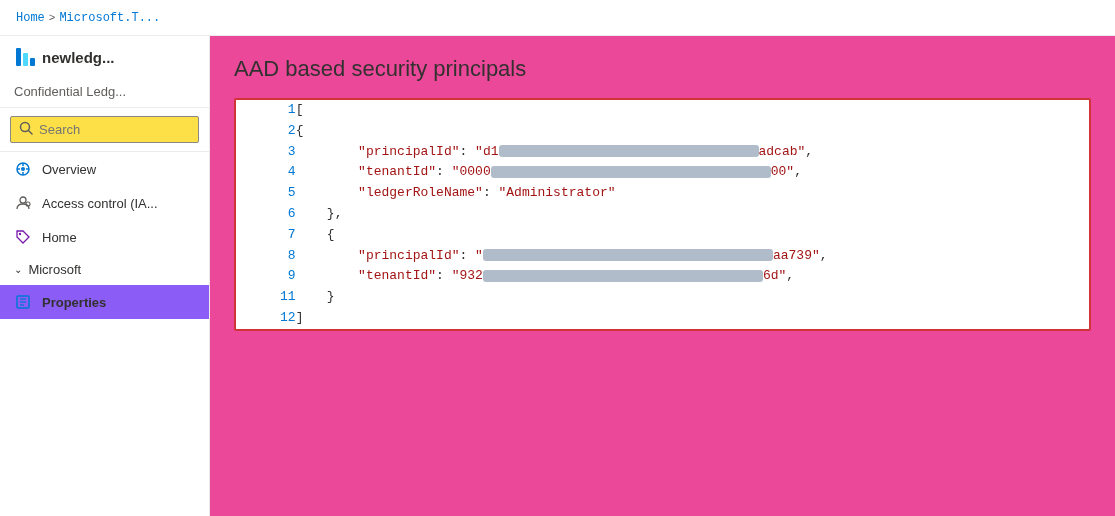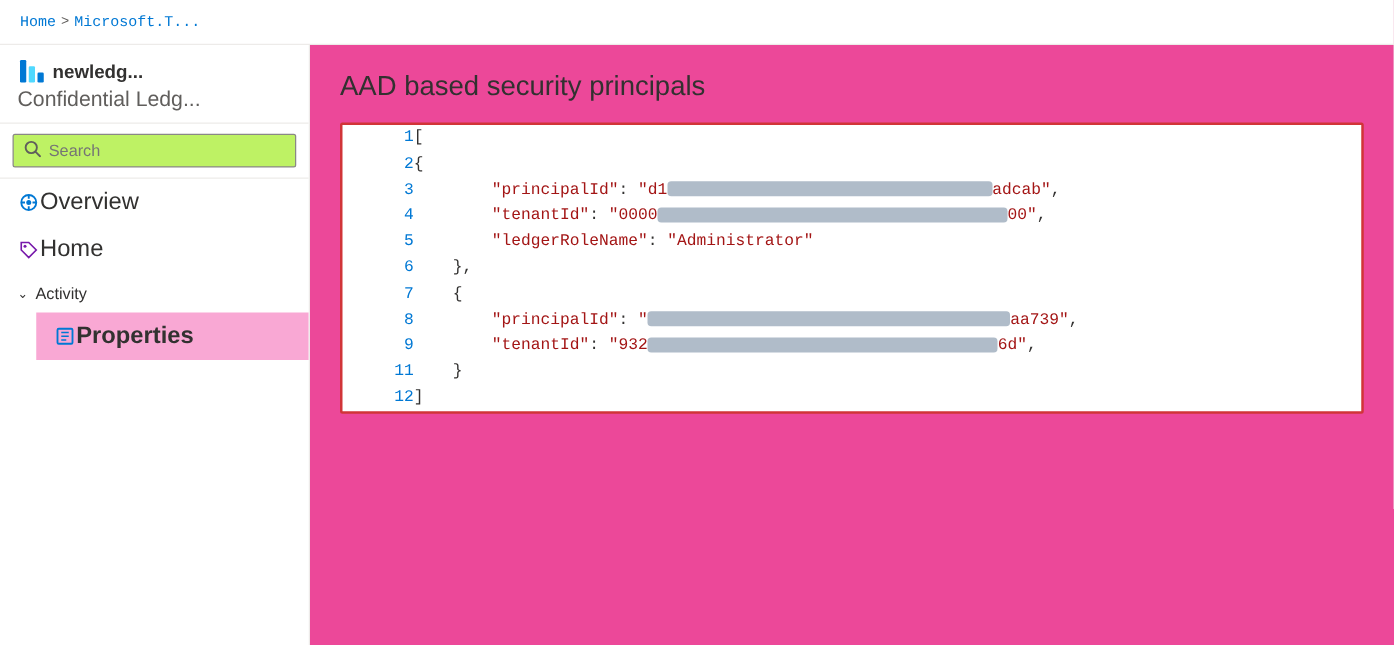--- a/index.html
+++ b/index.html
@@ -6,33 +6,33 @@
     body { font-family: 'Segoe UI', Arial, sans-serif; font-size: 13px; background: #f3f2f1; display: flex; flex-direction: column; height: 516px; width: 1115px; overflow: hidden; }
 
     .top-bar { background: #fff; padding: 6px 16px; display: flex; align-items: center; gap: 6px; border-bottom: 1px solid #edebe9; min-height: 36px; font-family: Liberation Mono, monospace; }
     .breadcrumb { display: flex; align-items: center; gap: 4px; font-size: 12px; color: #0078d4; }
     .breadcrumb span { color: #605e5c; }
     .breadcrumb a { color: #0078d4; text-decoration: none; }
     .breadcrumb .sep { color: #605e5c; font-size: 11px; }
 
     .main-layout { display: flex; flex: 1; overflow: hidden; }
 
-    .sidebar { width: 248px; background: #fff; border-right: 1px solid #edebe9; display: flex; flex-direction: column; overflow-y: auto; }
+    .sidebar { width: 210px; background: #fff; border-right: 1px solid #edebe9; display: flex; flex-direction: column; overflow-y: auto; }
     .sidebar-resource { padding: 10px 14px 8px; border-bottom: 1px solid #edebe9; }
     .sidebar-resource-name { font-size: 15px; font-weight: 600; color: #323130; display: flex; align-items: center; gap: 6px; }
     .sidebar-resource-icon { display: flex; align-items: center; }
-    .sidebar-resource-sub { font-size: 17px; color: #605e5c; margin-top: 2px; }
+    .sidebar-resource-sub { font-size: 13px; color: #605e5c; margin-top: 16px; }
 
     .search-box { padding: 8px 10px; border-bottom: 1px solid #edebe9; }
-    .search-input-wrap { display: flex; align-items: center; gap: 6px; border: 1px solid #8a8886; border-radius: 2px; padding: 4px 8px; background: #bef264; }
+    .search-input-wrap { display: flex; align-items: center; gap: 6px; border: 1px solid #8a8886; border-radius: 2px; padding: 4px 8px; background: #fde047; }
     .search-input-wrap input { border: none; outline: none; font-size: 13px; color: #323130; width: 100%; background: transparent; }
     .search-icon-svg { color: #605e5c; flex-shrink: 0; }
 
-    .nav-item { display: flex; align-items: center; padding: 8px 14px; cursor: pointer; color: #323130; font-size: 19px; }
-    .nav-item.active { background: #f9a8d4; font-weight: 600; margin-left: 29px; }
+    .nav-item { display: flex; align-items: center; gap: 10px; padding: 8px 14px; cursor: pointer; color: #323130; font-size: 13px; }
+    .nav-item.active { background: #8b5cf6; font-weight: 600; }
     .nav-item .nav-icon { width: 18px; height: 18px; display: flex; align-items: center; justify-content: center; flex-shrink: 0; }
 
     .nav-section-header { display: flex; align-items: center; gap: 6px; padding: 8px 14px; cursor: pointer; color: #323130; font-size: 13px; }
 
     .content-area { flex: 1; background: #ec4899; overflow: auto; padding: 20px 24px; }
     .page-title { font-size: 22px; font-weight: 300; color: #323130; margin-bottom: 16px; }
 
     .code-viewer { background: #fff; border: 2px solid #d13438; border-radius: 2px; font-family: 'Courier New', Courier, monospace; font-size: 13px; overflow: auto; }
     .code-table { border-collapse: collapse; width: 100%; }
     .code-table tr { line-height: 1.6; }
@@ -98,34 +98,44 @@
           <line x1="8" y1="2" x2="8" y2="5" stroke="#0078d4" stroke-width="1.5"></line>
           <line x1="8" y1="11" x2="8" y2="14" stroke="#0078d4" stroke-width="1.5"></line>
           <line x1="2" y1="8" x2="5" y2="8" stroke="#0078d4" stroke-width="1.5"></line>
           <line x1="11" y1="8" x2="14" y2="8" stroke="#0078d4" stroke-width="1.5"></line>
         </svg>
       </span>
       <span>Overview</span>
     </div>
 
 
+    <div class="nav-item">
+      <span class="nav-icon icon-access">
+        <svg width="16" height="16" viewBox="0 0 16 16" fill="none">
+          <circle cx="8" cy="5" r="3" stroke="#605e5c" stroke-width="1.3"></circle>
+          <path d="M2 14c0-3.3 2.7-5 6-5s6 1.7 6 5" stroke="#605e5c" stroke-width="1.3"></path>
+          <circle cx="13" cy="9" r="2" stroke="#605e5c" stroke-width="1.1"></circle>
+        </svg>
+      </span>
+      <span>Access control (IA...</span>
+    </div>
 
     <div class="nav-item">
       <span class="nav-icon icon-tags">
         <svg width="16" height="16" viewBox="0 0 16 16" fill="none">
           <path d="M2 2h6l6 6-6 6-6-6V2z" stroke="#7719aa" stroke-width="1.3" fill="none"></path>
           <circle cx="5" cy="5" r="1.2" fill="#7719aa"></circle>
         </svg>
       </span>
       <span>Home</span>
     </div>
 
     <div class="nav-section-header">
       <span style="font-size:10px;">⌄</span>
-      <span>Activity</span>
+      <span>Microsoft</span>
     </div>
 
     <div class="nav-item active">
       <span class="nav-icon icon-properties">
         <svg width="16" height="16" viewBox="0 0 16 16" fill="none">
           <rect x="2" y="2" width="12" height="12" rx="1" stroke="#0078d4" stroke-width="1.5"></rect>
           <line x1="5" y1="5" x2="11" y2="5" stroke="#0078d4" stroke-width="1.2"></line>
           <line x1="5" y1="8" x2="11" y2="8" stroke="#0078d4" stroke-width="1.2"></line>
           <line x1="5" y1="11" x2="9" y2="11" stroke="#0078d4" stroke-width="1.2"></line>
         </svg>

